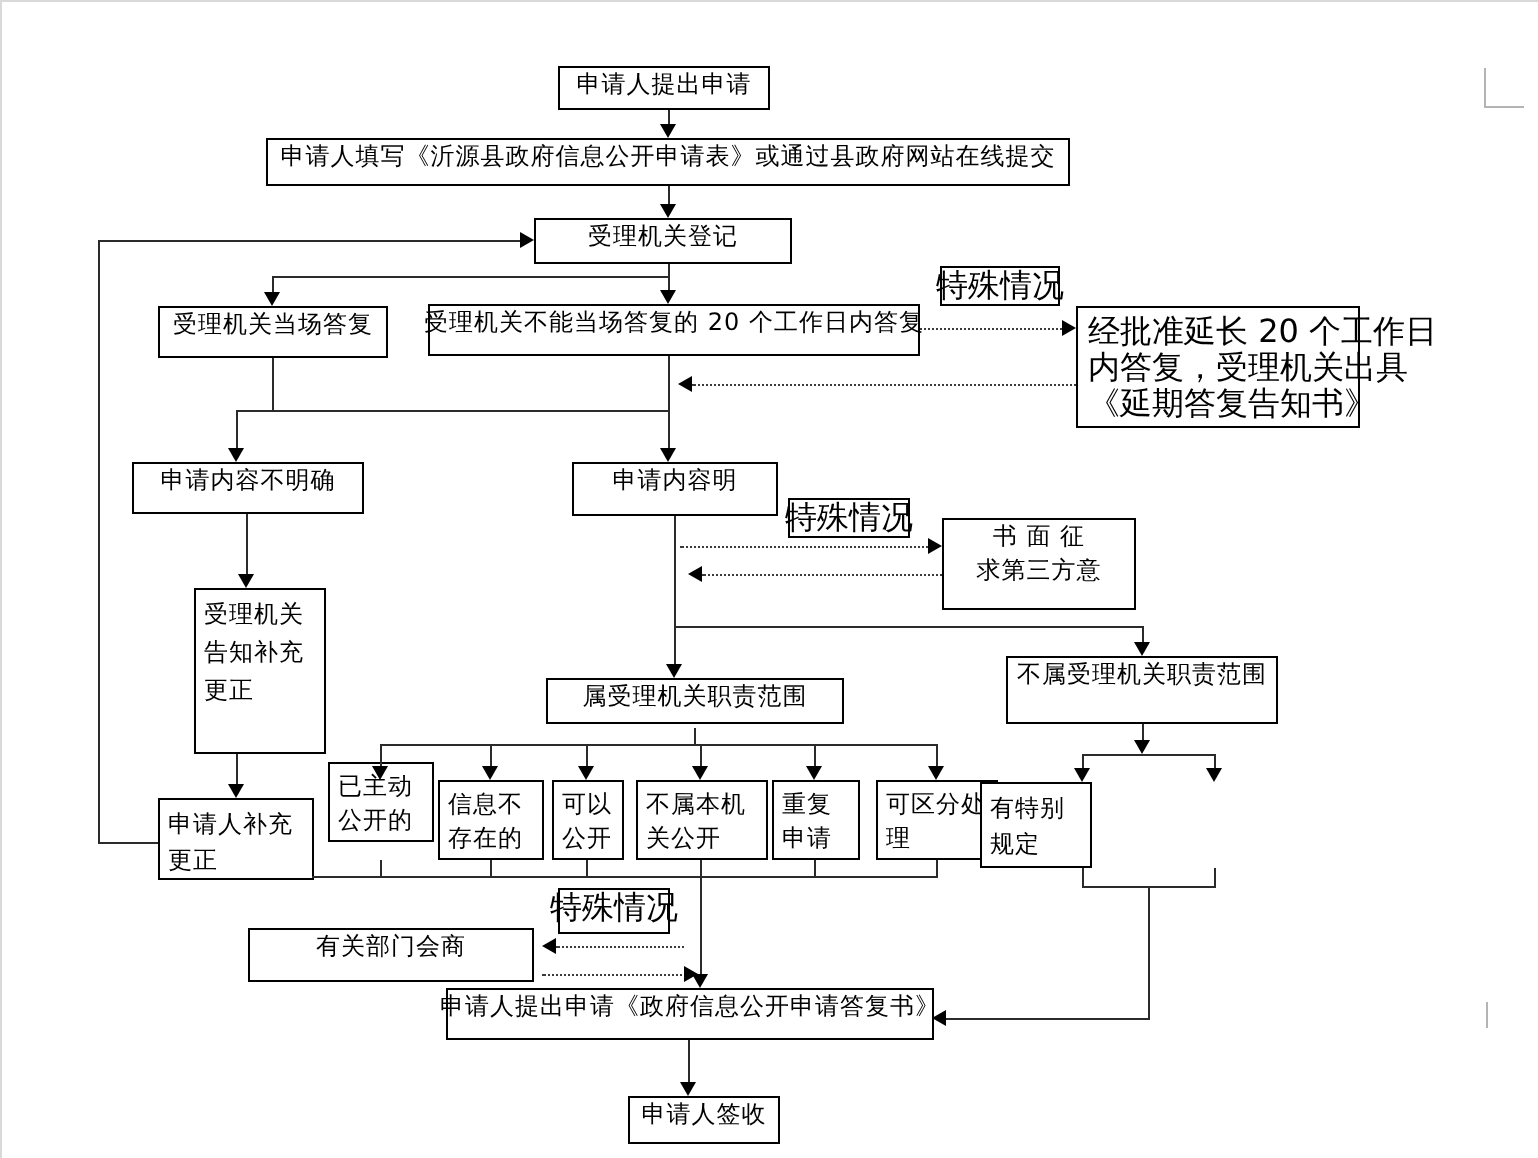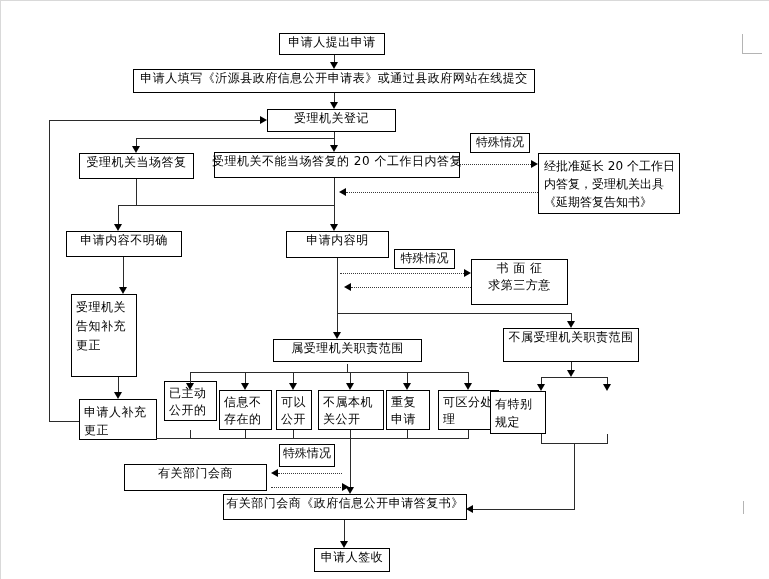--- a/index.html
+++ b/index.html
@@ -10,21 +10,21 @@
     border-top:1px solid #d9d9d9;border-left:1px solid #d9d9d9;
   }
   .node{
     position:absolute;box-sizing:border-box;border:1px solid #000;background:#fff;
     font-size:12px;line-height:17px;display:flex;flex-direction:column;
     align-items:center;justify-content:flex-start;text-align:center;
     letter-spacing:0.5px;
   }
   .node.tl{align-items:flex-start;justify-content:flex-start;text-align:left;padding:3px 4px;}
   .node .ln{white-space:nowrap;}
-  .small{font-size:12px;letter-spacing:0;}
+  .small{font-size:16px;letter-spacing:0;}
   .vl{position:absolute;width:1px;background:#2b2b2b;}
   .hl{position:absolute;height:1px;background:#2b2b2b;}
   .dhl{position:absolute;height:0;border-top:1px dotted #3a3a3a;}
   .ah{position:absolute;width:0;height:0;}
   .ah.d{border-left:4px solid transparent;border-right:4px solid transparent;border-top:7px solid #000;}
   .ah.r{border-top:4px solid transparent;border-bottom:4px solid transparent;border-left:7px solid #000;}
   .ah.l{border-top:4px solid transparent;border-bottom:4px solid transparent;border-right:7px solid #000;}
   .pm{position:absolute;background:#b4b4b4;}
 </style>
 </head>
@@ -72,21 +72,21 @@
 
   <div class="node small" style="left:393px;top:248px;width:61px;height:20px">
       <span class="ln">特殊情况</span>
     </div>
 
   <div class="node" style="left:470px;top:258px;width:97px;height:46px">
     <div class="ln">书 面 征</div>
     <div class="ln">求第三方意</div>
   </div>
 
-  <div class="node tl" style="left:70px;top:293px;width:66px;height:83px;line-height:19px">
+  <div class="node tl" style="left:96px;top:293px;width:66px;height:83px;line-height:19px">
     <div class="ln">受理机关</div>
     <div class="ln">告知补充</div>
     <div class="ln">更正</div>
   </div>
 
   <div class="node tl" style="left:78px;top:398px;width:78px;height:41px;line-height:18px">
     <div class="ln">申请人补充</div>
     <div class="ln">更正</div>
   </div>
 
@@ -130,21 +130,21 @@
 
   <div class="node small" style="left:278px;top:443px;width:56px;height:23px">
       <span class="ln">特殊情况</span>
     </div>
 
   <div class="node" style="left:123px;top:463px;width:143px;height:27px">
       <span class="ln">有关部门会商</span>
     </div>
 
   <div class="node" style="left:222px;top:493px;width:244px;height:26px">
-      <span class="ln">有关部门会商《政府信息公开申请答复书》</span>
+      <span class="ln">申请人提出申请《政府信息公开申请答复书》</span>
     </div>
 
   <div class="node" style="left:313px;top:547px;width:76px;height:24px">
       <span class="ln">申请人签收</span>
     </div>
 
   <div class="vl" style="left:333px;top:54px;height:8px"></div>
   <div class="ah d" style="left:329px;top:61px"></div>
 
   <div class="vl" style="left:333px;top:92px;height:9px"></div>

